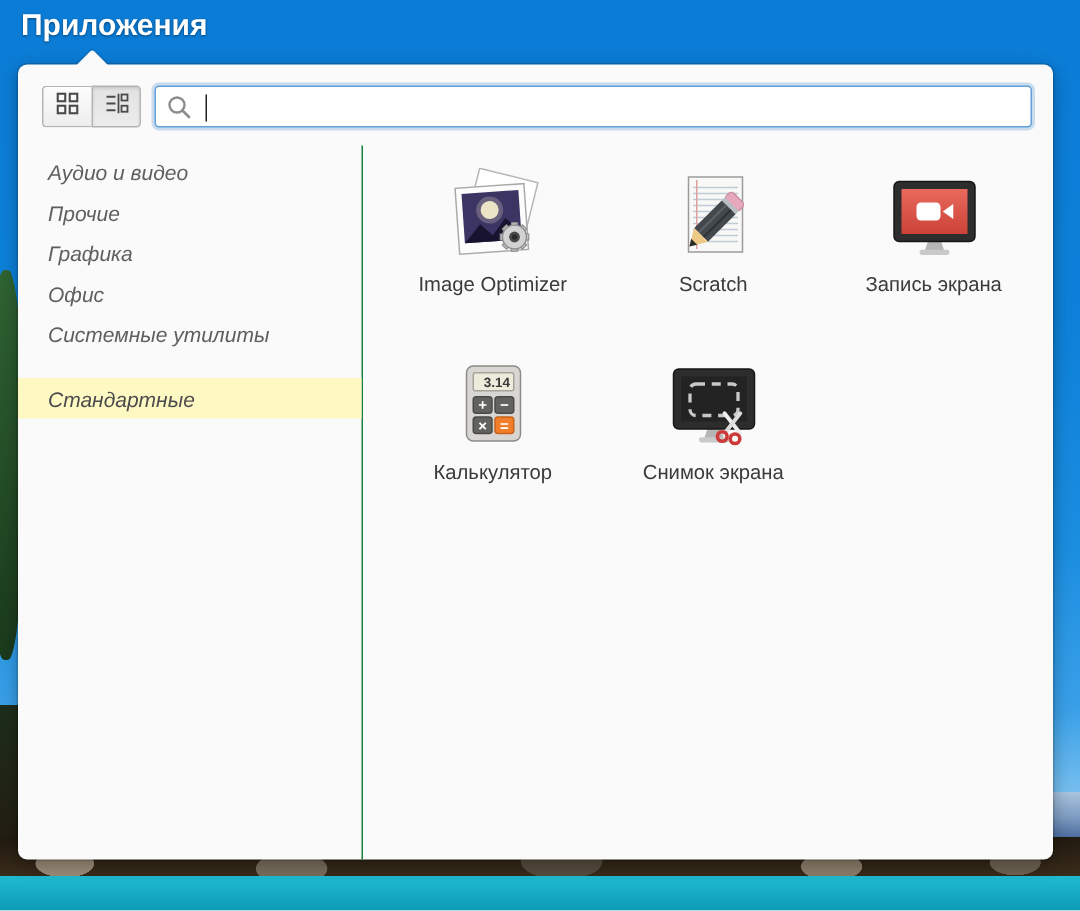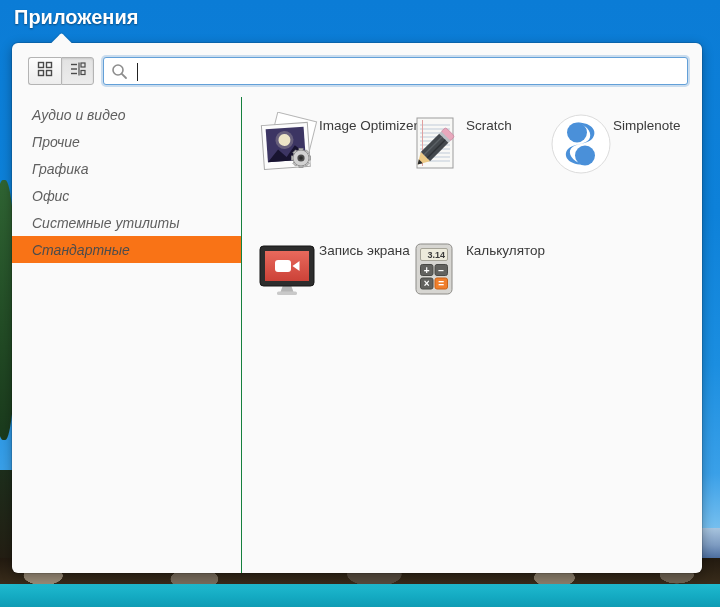--- a/index.html
+++ b/index.html
@@ -56,26 +56,26 @@
   .search-field input { position:absolute; inset:0; border:none; background:transparent;
     padding-left:30px; font-size:14px; color:#333; outline:none;
     font-family:"Liberation Sans", sans-serif; }
   .caret { position:absolute; left:33px; top:5px; width:1px; height:18px; background:#222; }
 
   
   .content { position:absolute; left:0; right:0; top:54px; bottom:0; display:flex; }
   .sidebar { width:230px; flex:none; border-right:1px solid #15803d; padding-top:4px;font-style:italic; }
   .cat-item { height:27px; display:flex; align-items:center; padding-left:20px;
     font-size:14px; color:#5f5f5f; cursor:pointer; }
-  .cat-item.selected { background:#f97316; color:#4c4c4c; }
+  .cat-item.selected { background:#fef9c3; color:#4c4c4c;margin-top:16px; }
 
   .app-grid { flex:1; display:flex; flex-wrap:wrap; align-content:flex-start;
     padding-left:13px; }
   .app-cell { width:147px; height:125px; padding-top:15px; display:flex;
-    flex-direction:row; align-items:flex-start; cursor:pointer; border-radius:4px; }
+    flex-direction:column; align-items:center; cursor:pointer; border-radius:4px; }
   .app-icon { width:64px; height:64px; flex:none; }
   .app-label { margin-top:6px; font-size:13.5px; color:#3a3a3a; text-align:center;
     white-space:nowrap; }
 </style>
 </head>
 <body>
 
 <div class="wallpaper">
   <div class="wp-sky"></div>
   <div class="wp-tree"></div>
@@ -195,33 +195,20 @@
               <line x1="19" y1="31.8" x2="45" y2="31.8" stroke="#5b6166" stroke-width="1.4"></line>
               <line x1="19" y1="36.2" x2="45" y2="36.2" stroke="#2e3236" stroke-width="1.4"></line>
               <polygon points="19,27.5 8,34 19,40.5" fill="#ecc985"></polygon>
               <polygon points="12.5,31.2 8,34 12.5,36.8" fill="#2c2c2c"></polygon>
             </g>
           </svg>
         </span>
         <div class="app-label">Scratch</div>
       </div>
 
-      <div class="app-cell">
-        <span class="app-icon">
-          <svg width="64" height="64" viewBox="0 0 64 64">
-            <circle cx="32" cy="32" r="29" fill="#ffffff" stroke="#dcdcdc"></circle>
-            <g fill="#4a90d9" stroke="none">
-              <circle cx="28" cy="20.5" r="10"></circle>
-              <circle cx="36" cy="43.5" r="10"></circle>
-              <path d="M28 10.5 C 44 10.5 49 20 43 27 C 38 32.5 26 31 22 36.5 C 18.5 41.5 23 49 34 52.5 C 20 53 13 44 19 37 C 24 31.5 36 33 40 27.5 C 43.5 22.5 40 14 28 10.5 Z"></path>
-            </g>
-          </svg>
-        </span>
-        <div class="app-label">Simplenote</div>
-      </div>
 
       <div class="app-cell">
         <span class="app-icon">
           <svg width="64" height="64" viewBox="0 0 64 64">
             <defs>
               <linearGradient id="redgrad" x1="0" y1="0" x2="0" y2="1">
                 <stop offset="0" stop-color="#e8695c"></stop>
                   <stop offset="1" stop-color="#cc4238"></stop>
               </linearGradient>
             </defs>
@@ -248,16 +235,34 @@
             <rect x="33" y="41" width="12.5" height="11" rx="2" fill="#f07e2b" stroke="#c9621a"></rect>
             <text x="24.7" y="36.5" text-anchor="middle" font-size="10" font-weight="bold" fill="#ffffff">+</text>
             <text x="39.2" y="36.5" text-anchor="middle" font-size="10" font-weight="bold" fill="#ffffff">−</text>
             <text x="24.7" y="50" text-anchor="middle" font-size="10" font-weight="bold" fill="#ffffff">×</text>
             <text x="39.2" y="50" text-anchor="middle" font-size="10" font-weight="bold" fill="#ffffff">=</text>
           </svg>
         </span>
         <div class="app-label">Калькулятор</div>
       </div>
 
+      <div class="app-cell">
+        <span class="app-icon">
+          <svg width="64" height="64" viewBox="0 0 64 64">
+            <polygon points="28,48 36,48 38.5,55 25.5,55" fill="#b6b6b6"></polygon>
+            <rect x="22" y="54.5" width="20" height="3.5" rx="1.6" fill="#c9c9c9"></rect>
+            <rect x="5" y="9" width="54" height="40" rx="3.5" fill="#2d2d2d" stroke="#161616"></rect>
+            <rect x="10" y="14" width="44" height="30" fill="#232323"></rect>
+            <rect x="16" y="19" width="32" height="21" rx="4" fill="none" stroke="#c8c8c8" stroke-width="2.2" stroke-dasharray="6 4.5"></rect>
+            <g>
+              <line x1="39" y1="38.5" x2="49.5" y2="52" stroke="#eeeeee" stroke-width="2.6" stroke-linecap="round"></line>
+              <line x1="49.5" y1="38.5" x2="39" y2="52" stroke="#dddddd" stroke-width="2.6" stroke-linecap="round"></line>
+              <circle cx="37.5" cy="54" r="3.2" fill="none" stroke="#cc3a3a" stroke-width="2.4"></circle>
+              <circle cx="46" cy="55.5" r="3.2" fill="none" stroke="#cc3a3a" stroke-width="2.4"></circle>
+            </g>
+          </svg>
+        </span>
+        <div class="app-label">Снимок экрана</div>
+      </div>
 
     </div>
   </div>
 </div>
 
 </body></html>

